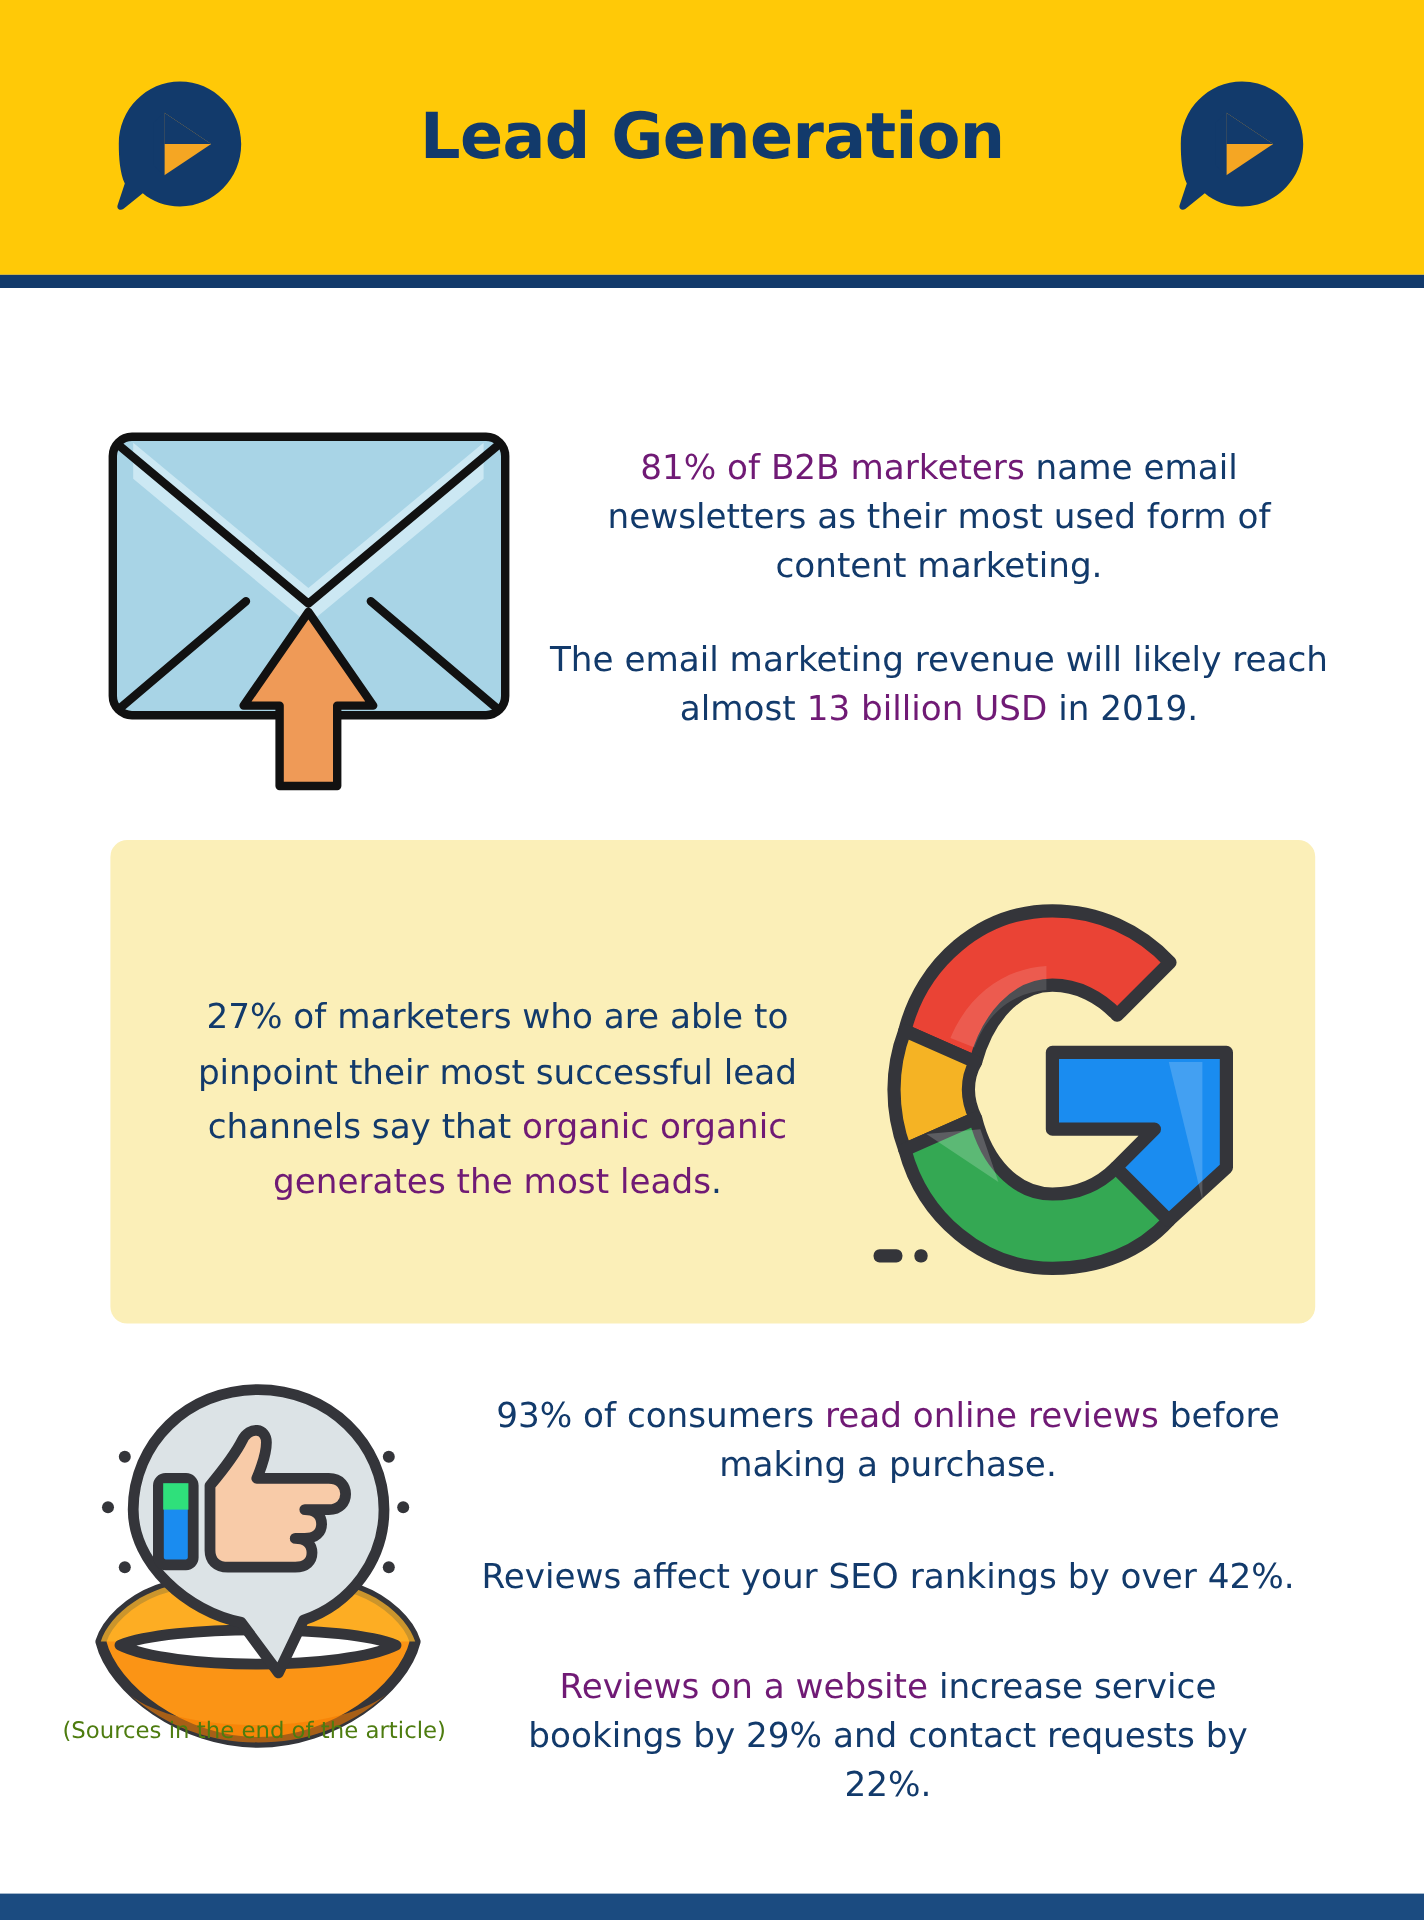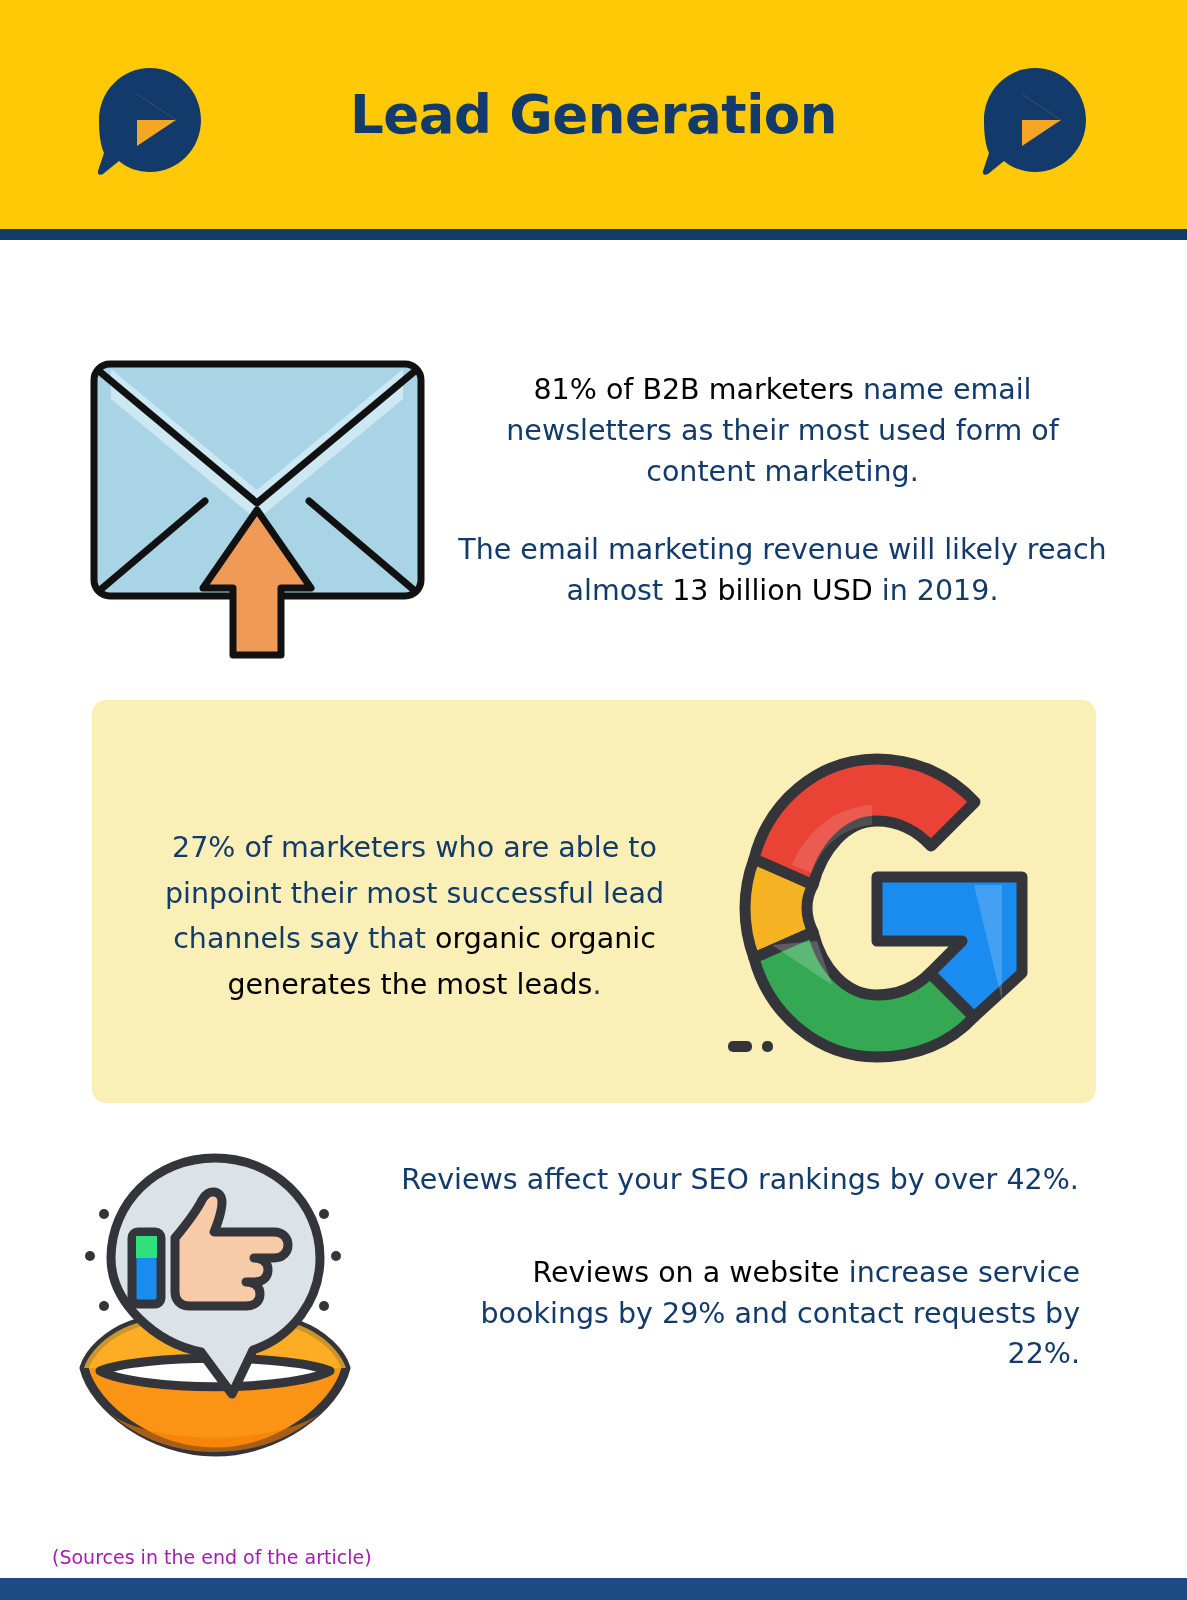--- a/index.html
+++ b/index.html
@@ -73,33 +73,33 @@
   .thumb-wrap{position:absolute;left:78px;top:10px;width:275px;height:330px;}
   .sec3-text{
     position:absolute;left:400px;top:30px;width:680px;
     text-align:center;
     color:#123A6B;
     font-size:28.5px;
     line-height:1.43;
     font-family:"DejaVu Sans", sans-serif;
   }
   .sec3-text p{margin:0 0 52px 0;}
-  .sec3-text p:last-child{margin-bottom:0;text-align:right;}
+  .sec3-text p:last-child{margin-bottom:0;}
 
   
   .sources{
-    position:absolute;left:52px;top:1546px;
-    color:#a21caf;font-size:19px;
+    position:absolute;left:52px;top:1431px;
+    color:#4d7c0f;font-size:19px;
     font-family:"DejaVu Sans", sans-serif;
   }
   .footer-bar{
     position:absolute;left:0;top:1578px;width:1187px;height:22px;background:#1B4B80;
   }
 
-  .hl{color:#000000;}
+  .hl{color:#701a75;}
   .nv{color:#123A6B;}
 </style>
 </head>
 <body>
 
 <div class="header">
 
   <div class="logo logo-left">
     <svg viewBox="0 0 116 116" width="116" height="116">
       <path d="M58 4 C86 4 109 27 109 56 C109 85 86 108 58 108 C46 108 35 104 27 97
@@ -202,20 +202,23 @@
       <circle cx="26" cy="74" r="5" fill="#34353A"></circle>
       <circle cx="26" cy="166" r="5" fill="#34353A"></circle>
       <circle cx="258" cy="116" r="5" fill="#34353A"></circle>
       <circle cx="246" cy="74" r="5" fill="#34353A"></circle>
       <circle cx="246" cy="166" r="5" fill="#34353A"></circle>
     </svg>
   </div>
 
   <div class="sec3-text">
     <p>
+      <span class="nv">93% of consumers </span><span class="hl">read online reviews</span><span class="nv"> before making a purchase.</span>
+    </p>
+    <p>
       <span class="nv">Reviews affect your SEO rankings by over 42%.</span>
     </p>
     <p>
       <span class="hl">Reviews on a website</span><span class="nv"> increase service bookings by 29% and contact requests by 22%.</span>
     </p>
   </div>
 </div>
 
 <div class="sources">(Sources in the end of the article)</div>
 <div class="footer-bar"></div>

